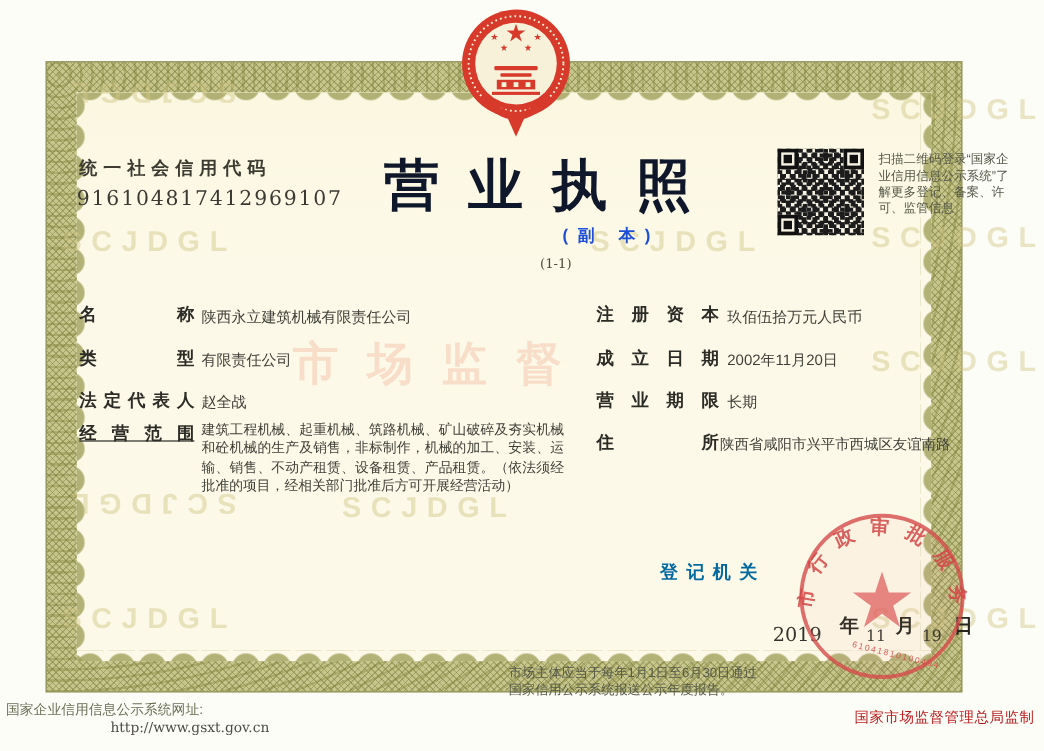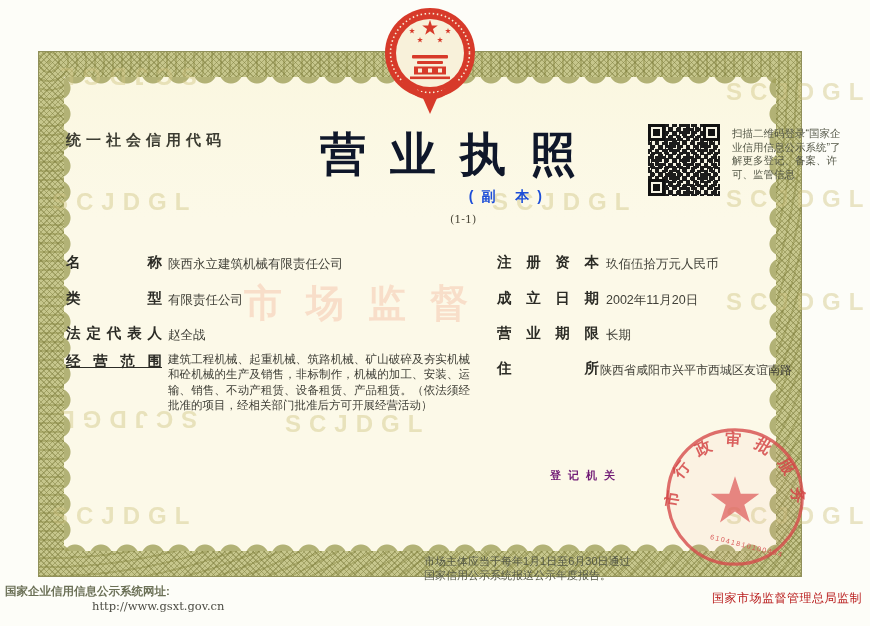--- a/index.html
+++ b/index.html
@@ -59,36 +59,36 @@
 
   .field-label{font-size:14.5px;font-weight:bold;color:#2c2c26;display:inline-block;
     text-align:justify;text-align-last:justify;}
   .fl-l{left:66px;width:96px;}
   .fl-r{left:497px;width:102px;}
   .field-value{font-size:12.5px;color:#3f3f37;white-space:nowrap;}
   .fv-l{left:168px;} .fv-r{left:606px;}
   .scope-value{left:168px;top:352px;width:302px;font-size:11.5px;line-height:1.34;
     color:#3f3f37;white-space:normal;text-align:justify;}
 
-  .registrar{left:550px;top:468px;font-size:11px;font-weight:bold;letter-spacing:7px;color:#701a75;}
+  .registrar{left:550px;top:468px;font-size:15px;font-weight:bold;letter-spacing:7px;color:#0369a1;}
 
   .dateline{left:644px;top:512px;display:flex;align-items:flex-start;color:#26261f;}
   .d-num{font-family:"DejaVu Serif",serif;color:#33332b;}
   .d-year{font-size:16px;transform:translateY(7px);}
   .d-sm{font-size:13px;transform:translateY(11px);}
   .d-unit{font-size:16px;font-weight:bold;}
   .dateline span{display:inline-block;}
 
   .stamp{left:664px;top:426px;width:142px;height:142px;z-index:5;}
 
   .emblem{left:384px;top:6px;width:92px;height:110px;z-index:6;}
 
   
   .foot{color:#6b7056;}
-  .f-left-label{left:5px;top:584px;font-size:11.5px;font-weight:bold;}
+  .f-left-label{left:5px;top:584px;font-size:11.5px;}
   .f-url{left:92px;top:599px;font-size:11.5px;color:#4c4c44;font-family:"DejaVu Serif",serif;}
   .f-mid{left:424px;top:554px;font-size:11px;line-height:1.3;color:#565a48;}
   .f-right{left:712px;top:590px;font-size:12px;color:#b91c1c;letter-spacing:0.5px;}
 </style>
 </head>
 <body>
 
 <div class="page">
 
   <div class="cert">
@@ -129,20 +129,21 @@
       <polygon points="38,90 46,108 54,90"></polygon>
     </g>
     <g fill="#f8f1da">
       <rect x="34" y="62.5" width="4" height="4"></rect>
       <rect x="44" y="62.5" width="4" height="4"></rect>
       <rect x="54" y="62.5" width="4" height="4"></rect>
     </g>
   </svg>
 
   <span class="abs credit-label">统一社会信用代码</span>
+  <span class="abs credit-value">916104817412969107</span>
   <div class="abs title">营业执照</div>
   <div class="abs subtitle">(副  本)</div>
   <span class="abs pagenote">(1-1)</span>
 
   <div class="abs qr">
     <div class="qf tl"></div>
     <div class="qf tr"></div>
     <div class="qf bl"></div>
   </div>
   <div class="abs qr-note">扫描二维码登录“国家企业信用信息公示系统”了解更多登记、备案、许可、监管信息</div>
@@ -159,20 +160,28 @@
   <span class="abs field-label fl-r" style="top:253px;">注册资本</span>
   <span class="abs field-value fv-r" style="top:256px;">玖佰伍拾万元人民币</span>
   <span class="abs field-label fl-r" style="top:289px;">成立日期</span>
   <span class="abs field-value fv-r" style="top:292px;">2002年11月20日</span>
   <span class="abs field-label fl-r" style="top:324px;">营业期限</span>
   <span class="abs field-value fv-r" style="top:327px;">长期</span>
   <span class="abs field-label fl-r" style="top:359px;">住所</span>
   <span class="abs field-value" style="left:600px;top:362px;font-size:12px;">陕西省咸阳市兴平市西城区友谊南路</span>
 
   <span class="abs registrar">登记机关</span>
+  <div class="abs dateline">
+    <span class="d-num d-year">2019</span>
+    <span class="d-unit" style="margin-left:15px;">年</span>
+    <span class="d-num d-sm" style="margin-left:6px;">11</span>
+    <span class="d-unit" style="margin-left:8px;">月</span>
+    <span class="d-num d-sm" style="margin-left:6px;">19</span>
+    <span class="d-unit" style="margin-left:10px;">日</span>
+  </div>
 
   <svg class="abs stamp" viewBox="0 0 150 150">
     <defs>
       <path id="stampArc" d="M 17 100 A 61 61 0 1 1 133 100" fill="none"></path>
     </defs>
     <circle cx="75" cy="75" r="71" fill="rgba(240,160,150,0.07)" stroke="rgba(214,75,75,0.8)" stroke-width="3.4"></circle>
     <polygon fill="rgba(222,90,90,0.72)" transform="translate(75,80) scale(27)" points="0,-1 0.2245,-0.309 0.951,-0.309 0.3633,0.1181 0.5878,0.809 0,0.382 -0.5878,0.809 -0.3633,0.1181 -0.951,-0.309 -0.2245,-0.309"></polygon>
     <text font-size="17" font-weight="bold" fill="rgba(211,70,70,0.85)" letter-spacing="13" style="font-family:'Liberation Sans',sans-serif;">
       <textPath href="#stampArc" startOffset="14">市行政审批服务局</textPath>
     </text>

